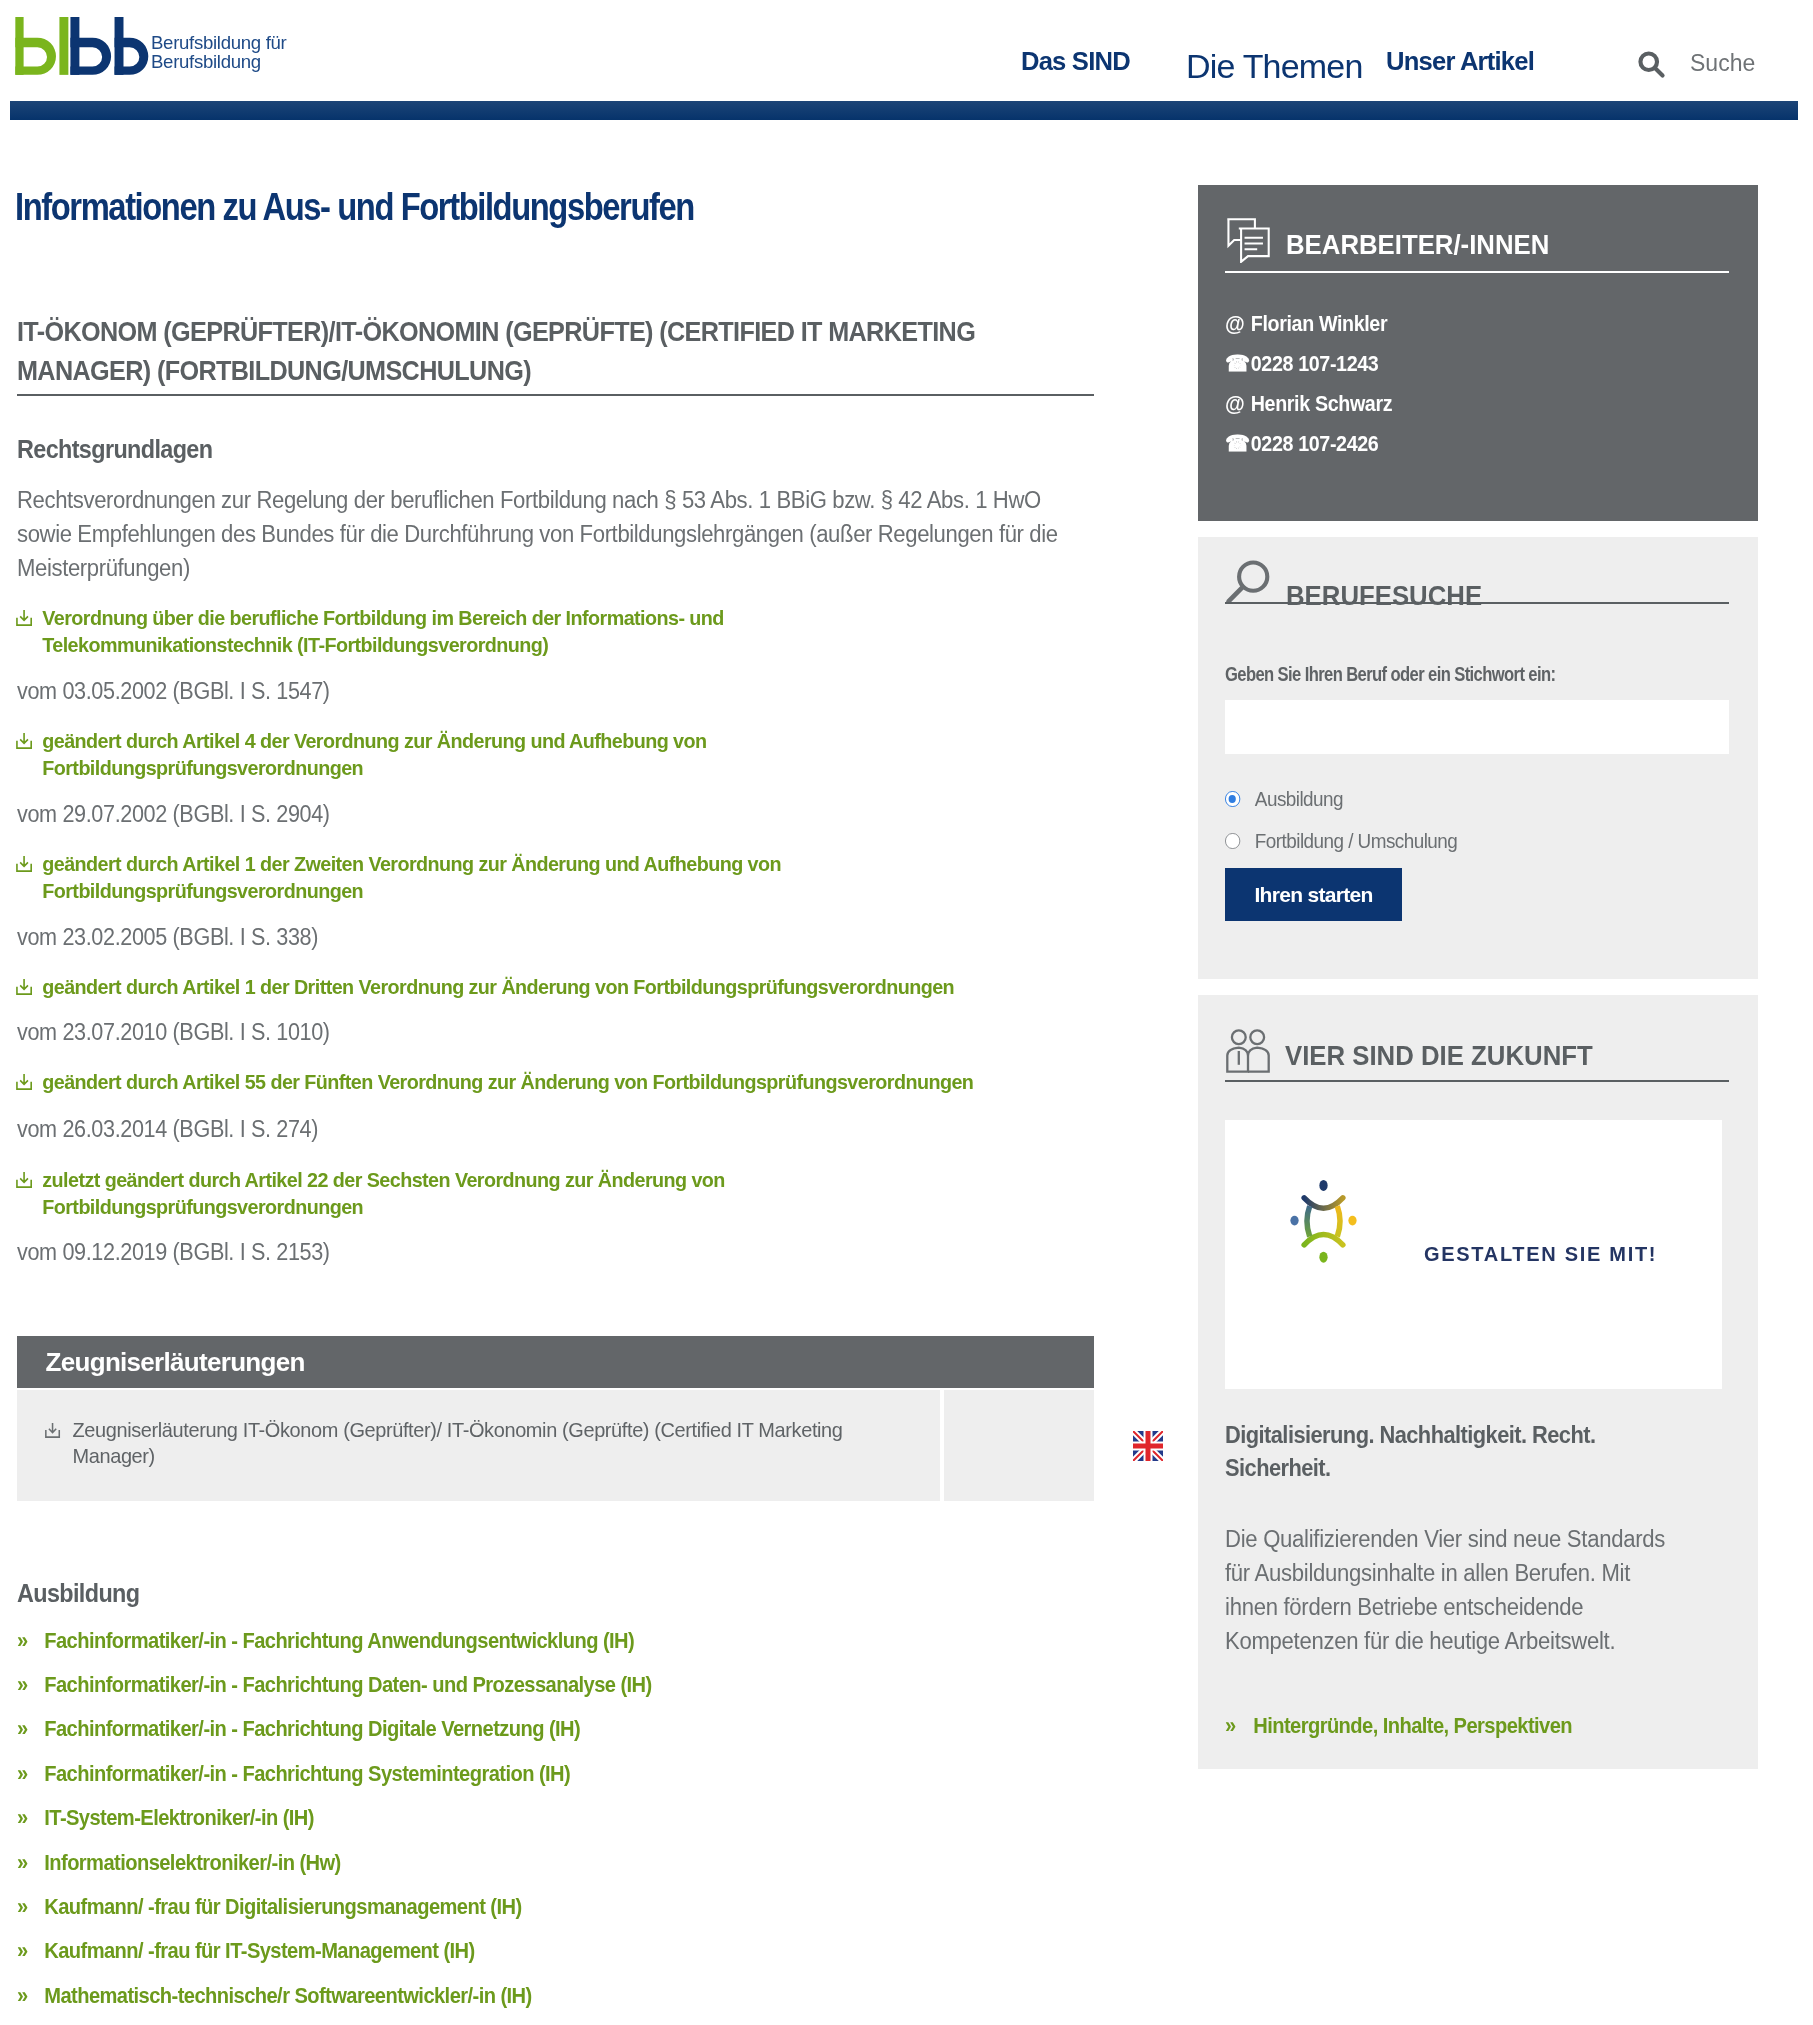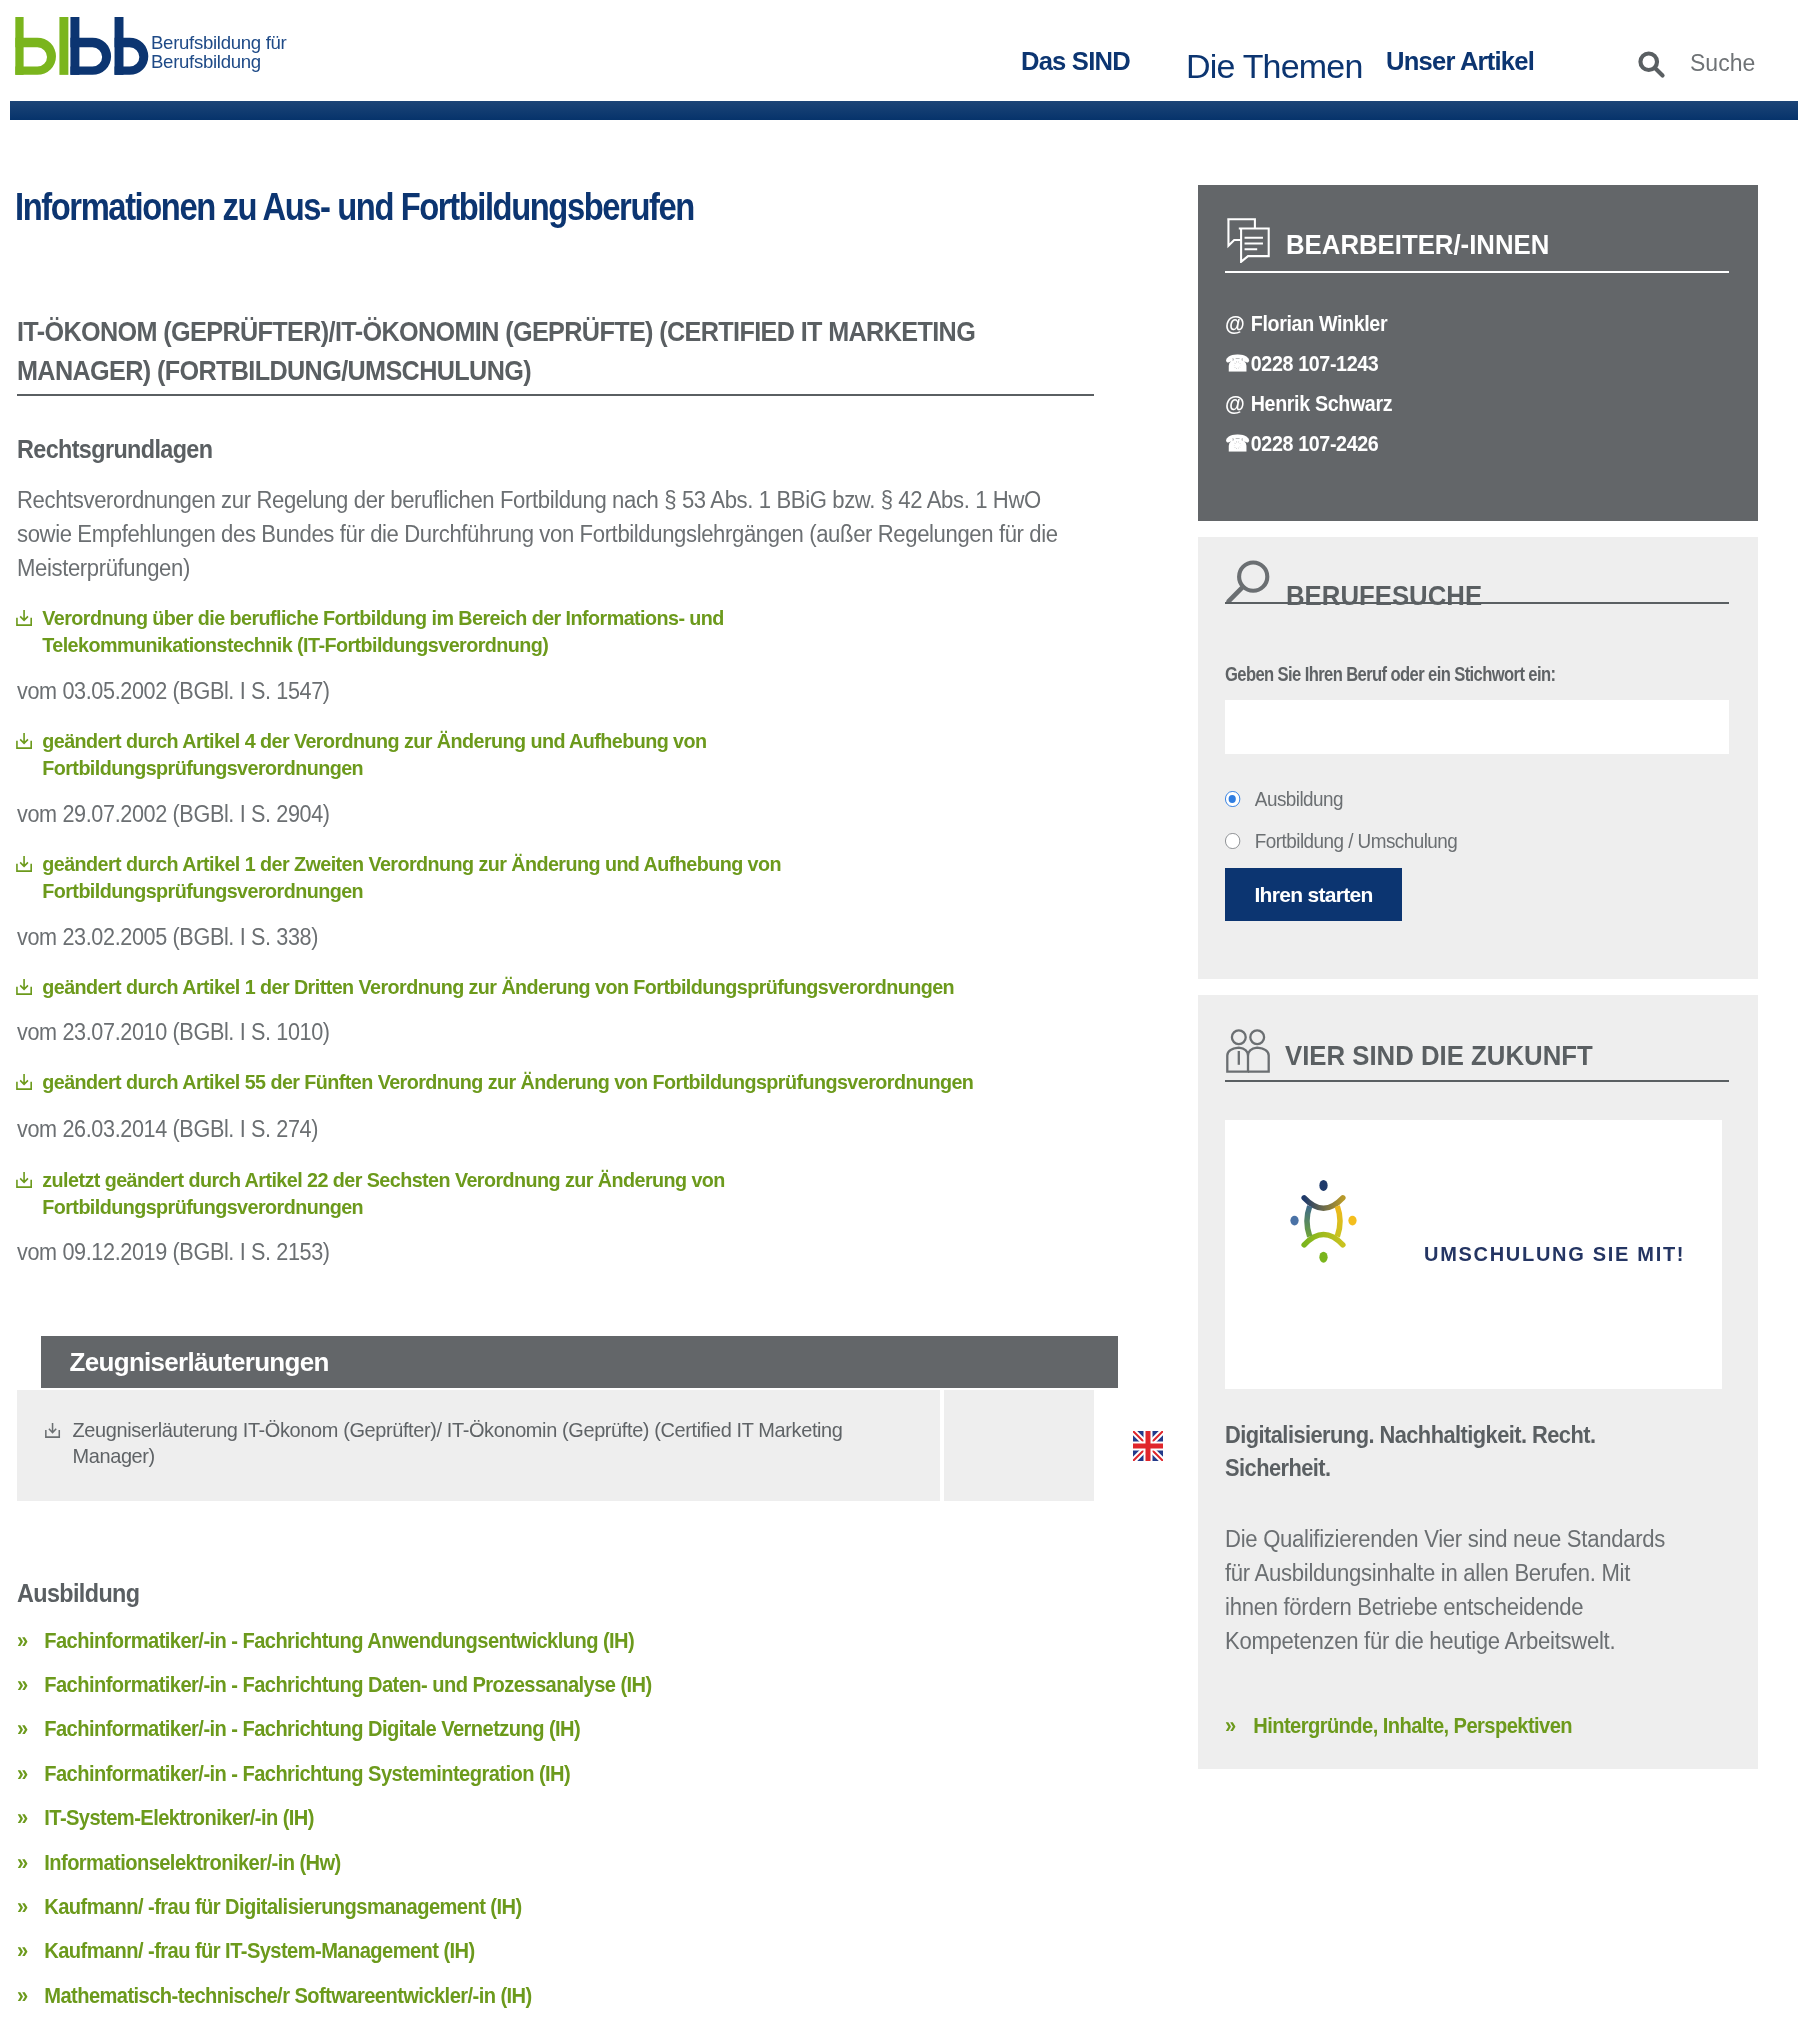--- a/index.html
+++ b/index.html
@@ -19,21 +19,21 @@
   .occ-title { left: 16.6px; top: 312px; width: 1077px; color: #5a5f62; font-size: 28px; line-height: 39px; font-weight: bold; letter-spacing: -0.7px; transform: scaleX(0.9); transform-origin: left; }
   .occ-rule { left: 16.6px; top: 394px; width: 1077px; height: 2.1px; background: #5a5f62; }
   .h-section { color: #5a5f62; font-size: 26px; font-weight: bold; letter-spacing: -0.7px; transform: scaleX(0.9); transform-origin: left; white-space: nowrap; }
   .intro { left: 16.6px; top: 483px; width: 1112px; color: #6b6f72; font-size: 23.5px; line-height: 34px; letter-spacing: -0.4px; transform: scaleX(0.94); transform-origin: left; }
   .legal-link { left: 15px; width: 1105px; color: #6c9a1c; font-size: 21px; line-height: 27px; font-weight: bold; letter-spacing: -0.6px; display: flex; transform: scaleX(0.94); transform-origin: left; }
   .legal-link .dl { flex: 0 0 29px; }
   .vom { left: 16.6px; color: #6b6f72; font-size: 23.5px; letter-spacing: -0.4px; white-space: nowrap; transform: scaleX(0.92); transform-origin: left; }
   .dl svg { width: 19.3px; height: 19.3px; margin-top: 4.1px; }
 
   
-  .z-head { left: 16.6px; top: 1336px; width: 1077px; height: 52px; background: #636669; color: #ffffff; font-size: 26px; padding: 11px 29px; letter-spacing: -0.7px; font-weight: bold; margin-left: 24px; }
+  .z-head { left: 16.6px; top: 1336px; width: 1077px; height: 52px; background: #636669; color: #ffffff; font-size: 26px; padding: 11px 29px; letter-spacing: -0.7px; font-weight: bold; }
   .z-body { left: 16.6px; top: 1390px; width: 923px; height: 111px; background: #eeeeee; }
   .z-flags { left: 944px; top: 1390px; width: 150px; height: 111px; background: #eeeeee; }
   .z-link { left: 44px; top: 1417px; width: 863px; color: #5f6366; font-size: 21px; line-height: 25.6px; letter-spacing: -0.4px; display: flex; transform: scaleX(0.95); transform-origin: left; }
   .z-link .dl { flex: 0 0 30px; }
   .flag-uk { left: 1133px; top: 1431px; width: 30px; height: 30px; }
   .flag-fr { left: 1217px; top: 1431px; width: 30px; height: 30px; display: flex; }
   .flag-fr span { flex: 1; }
 
   
   .ausb-item { left: 16.6px; color: #6c9a1c; font-size: 21.4px; font-weight: bold; letter-spacing: -0.6px; white-space: nowrap; display: flex; transform: scaleX(0.94); transform-origin: left; }
@@ -293,21 +293,21 @@
   </defs>
   <ellipse cx="50" cy="12" rx="6" ry="8" fill="#1f3a6b"></ellipse>
   <ellipse cx="8" cy="63" rx="6" ry="7" fill="#4a72a6"></ellipse>
   <ellipse cx="92" cy="63" rx="6" ry="7" fill="#f4be1d"></ellipse>
   <ellipse cx="50" cy="116" rx="6" ry="8" fill="#7ab51d"></ellipse>
   <path d="M22 30 Q50 60 78 30" fill="none" stroke="url(#gT)" stroke-width="8" stroke-linecap="round"></path>
   <path d="M22 98 Q50 68 78 98" fill="none" stroke="url(#gB)" stroke-width="8" stroke-linecap="round"></path>
   <path d="M30 42 Q22 64 30 86" fill="none" stroke="url(#gL)" stroke-width="8"></path>
   <path d="M70 42 Q78 64 70 86" fill="none" stroke="url(#gR)" stroke-width="8"></path>
 </svg>
-<div class="abs promo-text">UMSCHULUNG SIE MIT!</div>
+<div class="abs promo-text">GESTALTEN SIE MIT!</div>
 
 <div class="abs promo-headline">Digitalisierung. Nachhaltigkeit. Recht. Sicherheit.</div>
 <p class="abs promo-body">Die Qualifizierenden Vier sind neue Standards für Ausbildungsinhalte in allen Berufen. Mit ihnen fördern Betriebe entscheidende Kompetenzen für die heutige Arbeitswelt.</p>
 <a class="abs promo-link">
     <span class="raquo">»</span>
     <span>Hintergründe, Inhalte, Perspektiven</span>
   </a>
 
 
 </body></html>

